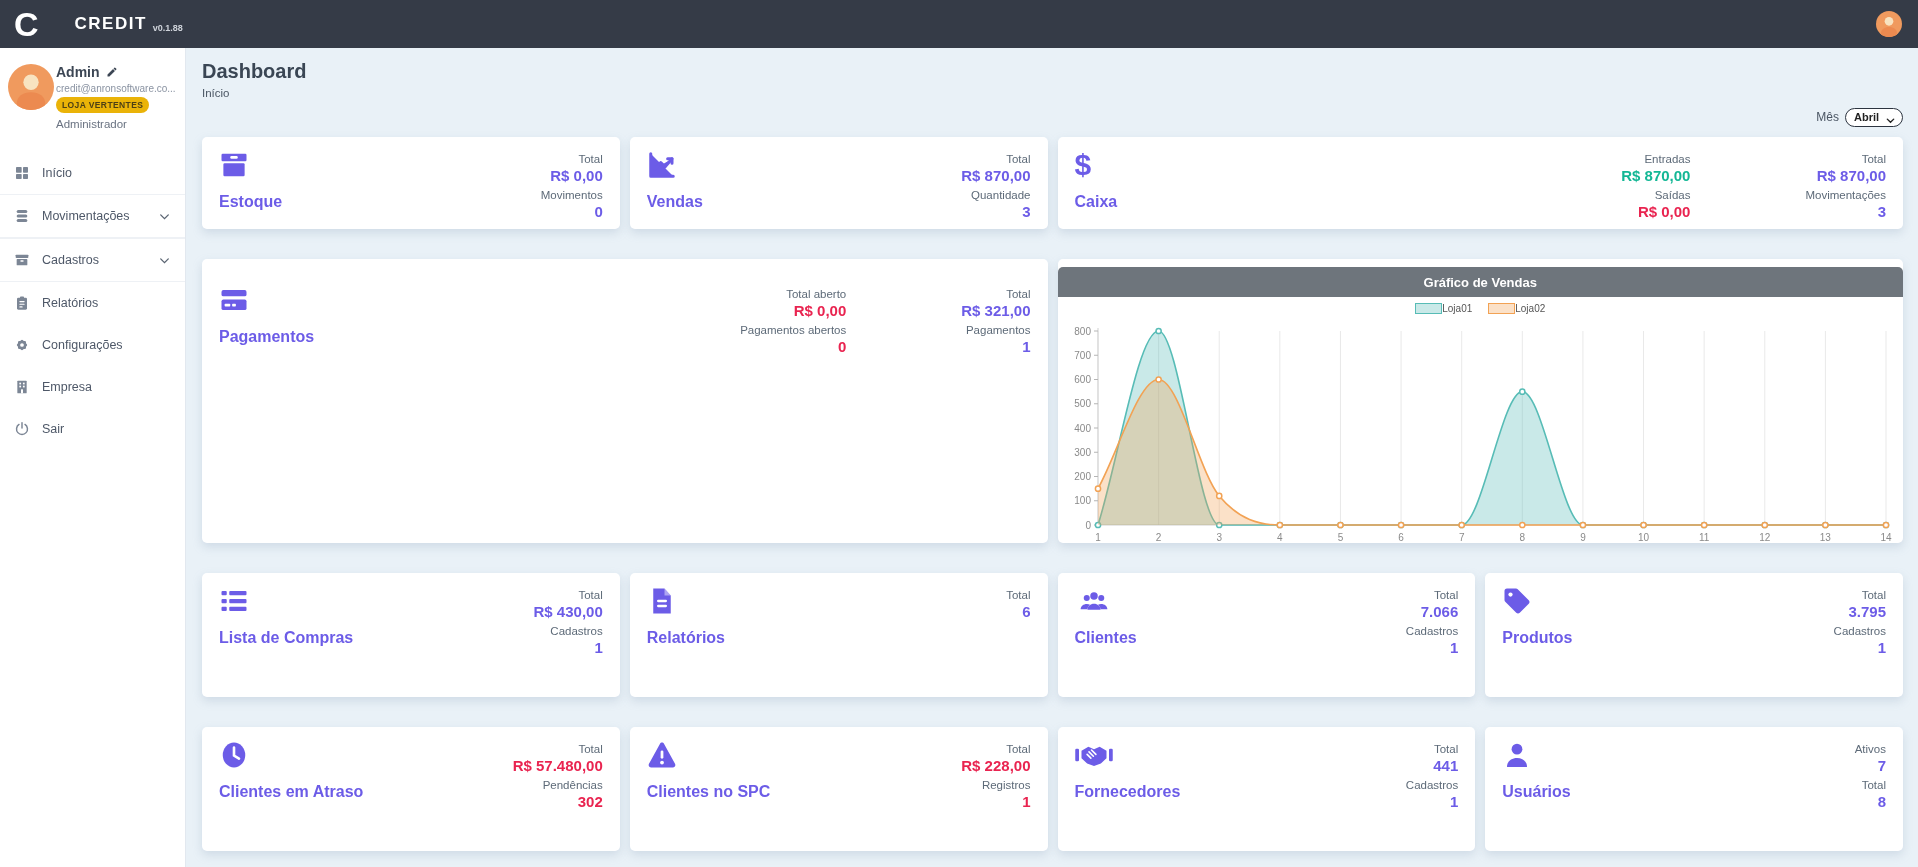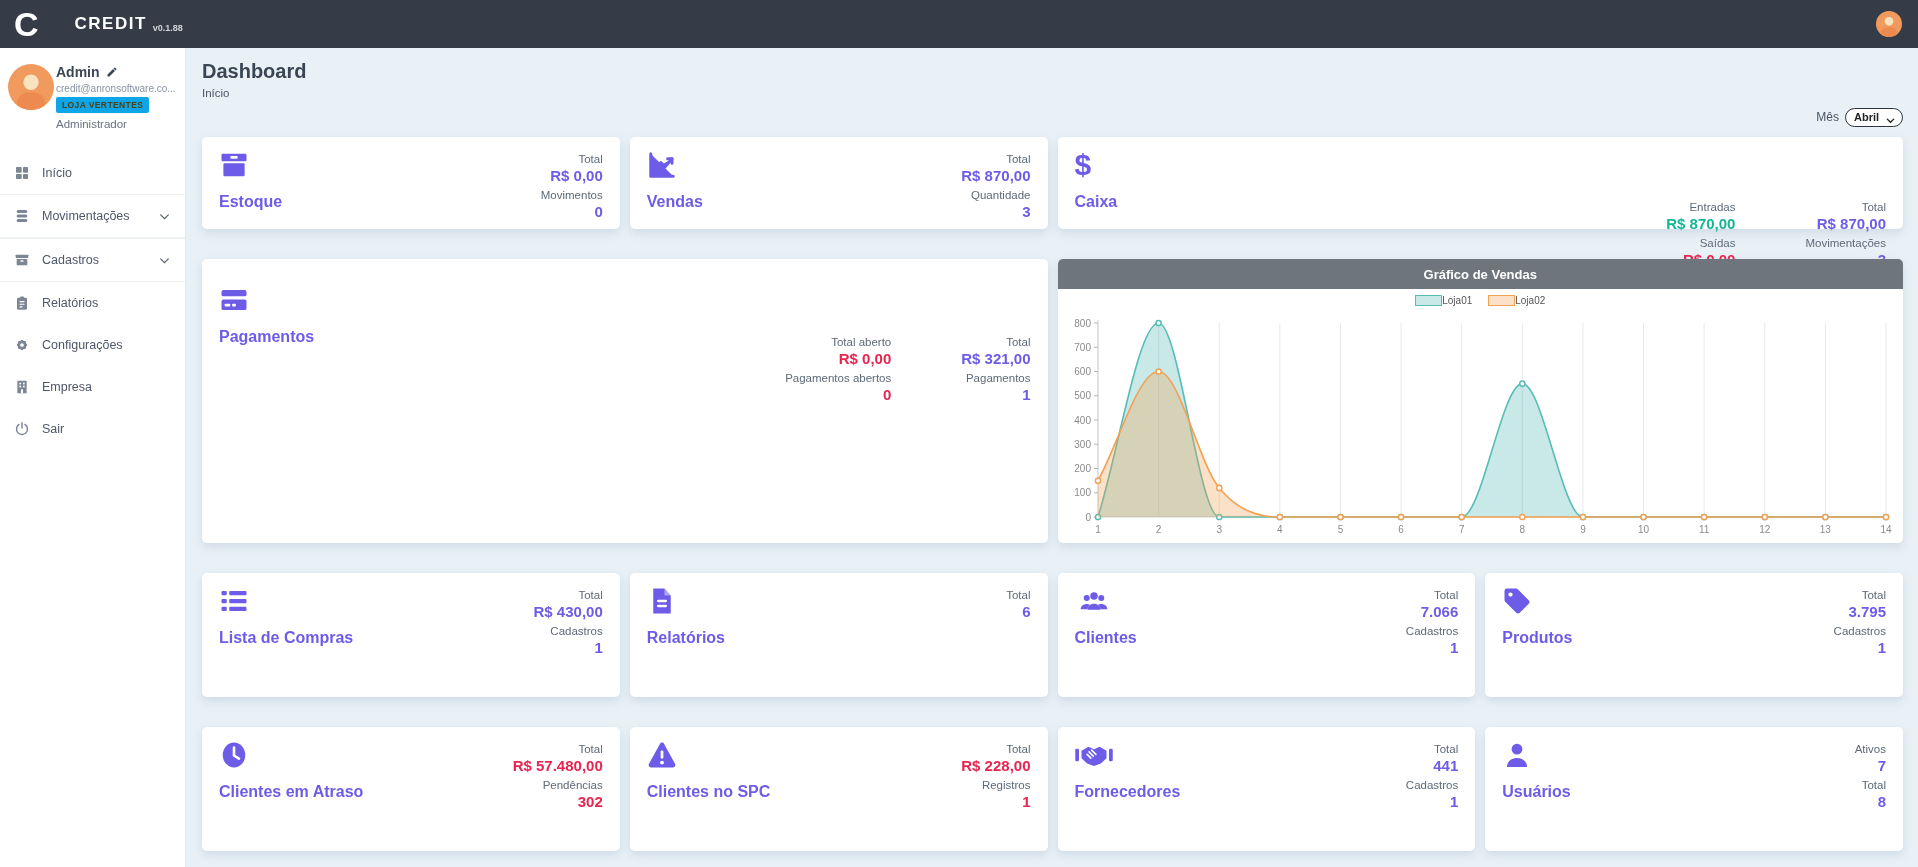--- a/index.html
+++ b/index.html
@@ -16,21 +16,21 @@
 
   
   .sidebar { position:absolute; top:48px; left:0; bottom:0; width:186px; background:#fff; border-right:1px solid #e2e8ef; }
   .user-block { display:flex; gap:2px; padding:16px 16px 12px 8px; }
   .user-avatar { width:46px; height:46px; border-radius:50%; background:#f09a5e; flex:none; overflow:hidden; }
   .user-info { display:flex; flex-direction:column; align-items:flex-start; gap:3px; min-width:0; }
   .user-name-row { display:flex; align-items:center; gap:6px; }
   .user-name { font-size:14px; font-weight:700; color:#3c4654; }
   .edit-pencil { color:#3c4654; cursor:pointer; display:inline-flex; }
   .user-email { font-size:10px; color:#8a93a2; white-space:nowrap; overflow:hidden; max-width:122px; }
-  .user-badge { background:#0ea5e9; color:#4d4015; font-size:8.5px; font-weight:700; letter-spacing:.4px; padding:3px 6px; border-radius:2px; }
+  .user-badge { background:#eab308; color:#4d4015; font-size:8.5px; font-weight:700; letter-spacing:.4px; padding:3px 6px; border-radius:8px; }
   .user-role { font-size:11.5px; color:#6a7382; margin-top:2px; }
 
   .nav { margin-top:10px; }
   .nav-item { display:flex; align-items:center; gap:12px; padding:13px 14px; font-size:12.5px; color:#4e5868; cursor:pointer; }
   .nav-item.group { border-top:1px solid #eef1f5; border-bottom:1px solid #eef1f5; }
   .nav-icon { width:16px; height:16px; color:#7c8695; flex:none; display:inline-flex; }
   .nav-icon svg { width:100%; height:100%; }
   .chevron { margin-left:auto; color:#5a6472; display:inline-flex; width:13px; height:13px; }
 
   
@@ -46,31 +46,31 @@
   .cards-grid { display:grid; grid-template-columns:repeat(4, 1fr); grid-template-rows:92px 284px 124px 124px; gap:30px 10px; }
   .span2 { grid-column: span 2; }
   .card { background:#fff; border-radius:5px; box-shadow:0 4px 10px rgba(140,160,185,.28); padding:13px 17px; display:flex; justify-content:space-between; cursor:pointer; }
   .card-left { display:flex; flex-direction:column; align-items:flex-start; gap:13px; }
   .card-icon { width:30px; height:30px; color:#6c5ce7; display:inline-flex; }
   .card-icon svg { width:100%; height:100%; fill:currentColor; }
   .dollar-glyph { font-size:30px; font-weight:800; color:#6c5ce7; line-height:30px; }
   .icon-wide { width:38px; }
   .card-label { font-size:16px; font-weight:700; color:#6c5ce7; }
   .card-stats { display:flex; gap:56px; }
-  .gap-wide { gap:70px;margin-top:48px; }
+  .gap-wide { gap:115px; }
   .stat-col { display:flex; flex-direction:column; align-items:flex-end; gap:2px; }
   .stat-label { font-size:11.5px; color:#5d6a78; margin-top:3px; }
   .stat-value { font-size:15px; font-weight:700; line-height:1.15; }
   .v-purple { color:#6c5ce7; }
   .v-red { color:#e92450; }
   .v-green { color:#13b795; }
 
   
   .chart-card { padding:0; display:flex; flex-direction:column; cursor:default; }
-  .chart-header { height:30px; background:#6e757c; color:#fff; font-size:13px; font-weight:700; display:flex; align-items:center; justify-content:center; border-radius:5px 5px 0 0; }
+  .chart-header { height:30px; background:#6e757c; color:#fff; font-size:13px; font-weight:700; display:flex; align-items:center; justify-content:center; border-radius:5px 5px 0 0;margin-top:8px; }
   .chart-body { position:relative; flex:1; }
   .chart-legend { position:absolute; top:6px; left:0; right:0; display:flex; justify-content:center; gap:16px; font-size:10px; color:#555; z-index:2; }
   .legend-item { display:inline-flex; align-items:center; cursor:pointer; }
   .legend-swatch { width:27px; height:11px; border:1px solid; display:inline-block; }
   .chart-plot { position:absolute; top:24px; left:4px; right:8px; bottom:4px; }
   .chart-plot svg { display:block; }
 </style>
 </head>
 <body>
 

